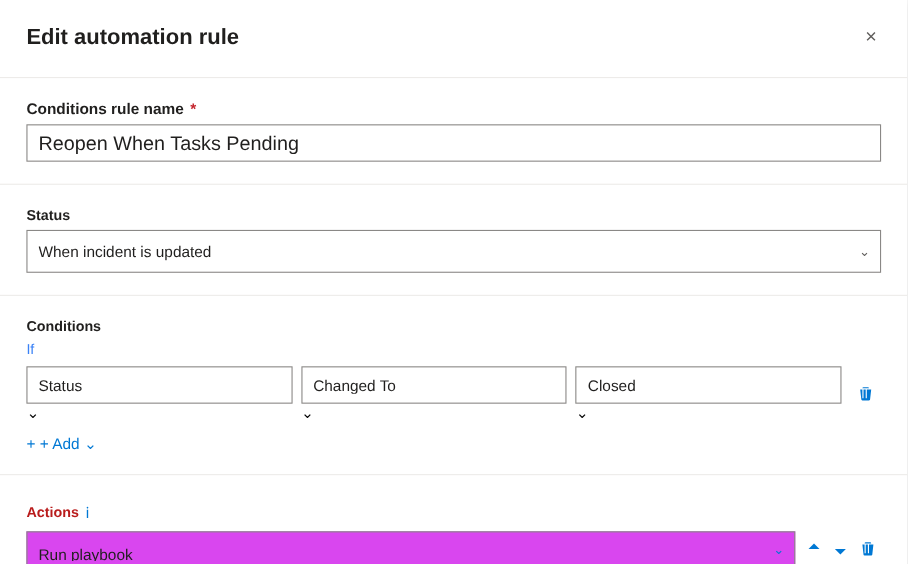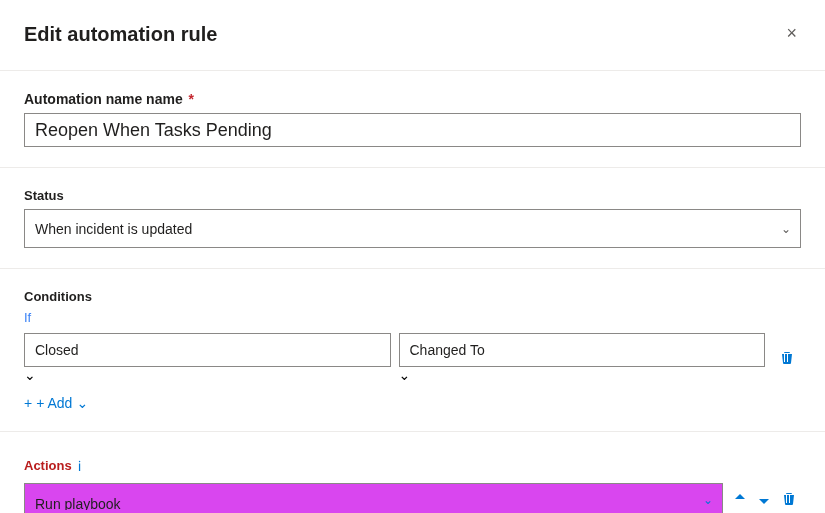--- a/index.html
+++ b/index.html
@@ -257,21 +257,21 @@
 
   <div class="dialog-header">
     <h1 class="dialog-title">Edit automation rule</h1>
     <button class="close-btn">×</button>
   </div>
 
   <hr class="divider">
 
   <div class="section">
     <div class="section-label">
-      <span>Automation name name</span><span class="required-star"> *</span>
+      <span>Conditions rule name</span><span class="required-star"> *</span>
     </div>
     <input class="text-input" type="text" value="Reopen When Tasks Pending" style="">
   </div>
 
   <hr class="divider" style="margin-top: 20px;">
 
   <div class="section">
     <div class="section-label">Status</div>
     <div class="select-wrapper">
       <select class="select-dropdown">
@@ -283,35 +283,43 @@
   </div>
 
   <hr class="divider" style="margin-top: 20px;">
 
   <div class="conditions-section">
     <div class="section-label">Conditions</div>
     <div class="if-label">If</div>
 
     <div class="condition-row">
 
+      <div class="condition-dropdown">
+        <select class="condition-select">
+          <option>Status</option>
+          <option>Severity</option>
+          <option>Owner</option>
+        </select>
+        <span class="chevron">⌄</span>
+      </div>
+
+      <div class="condition-dropdown">
+        <select class="condition-select">
+          <option>Changed To</option>
+          <option>Equals</option>
+          <option>Contains</option>
+        </select>
+        <span class="chevron">⌄</span>
+      </div>
 
       <div class="condition-dropdown">
         <select class="condition-select">
           <option>Closed</option>
           <option>Active</option>
           <option>New</option>
-        </select>
-        <span class="chevron">⌄</span>
-      </div>
-
-      <div class="condition-dropdown">
-        <select class="condition-select">
-          <option>Changed To</option>
-          <option>Equals</option>
-          <option>Contains</option>
         </select>
         <span class="chevron">⌄</span>
       </div>
 
       <button class="delete-btn">
         <svg class="trash-icon-svg" viewBox="0 0 16 16" fill="currentColor" xmlns="http://www.w3.org/2000/svg">
           <path d="M6 2h4a1 1 0 0 1 1 1H5a1 1 0 0 1 1-1zm-3 2h10l-1 9a1 1 0 0 1-1 1H5a1 1 0 0 1-1-1L3 4zm2 0v8h1V4H5zm3 0v8h1V4H8z"></path>
         </svg>
       </button>
     </div>

